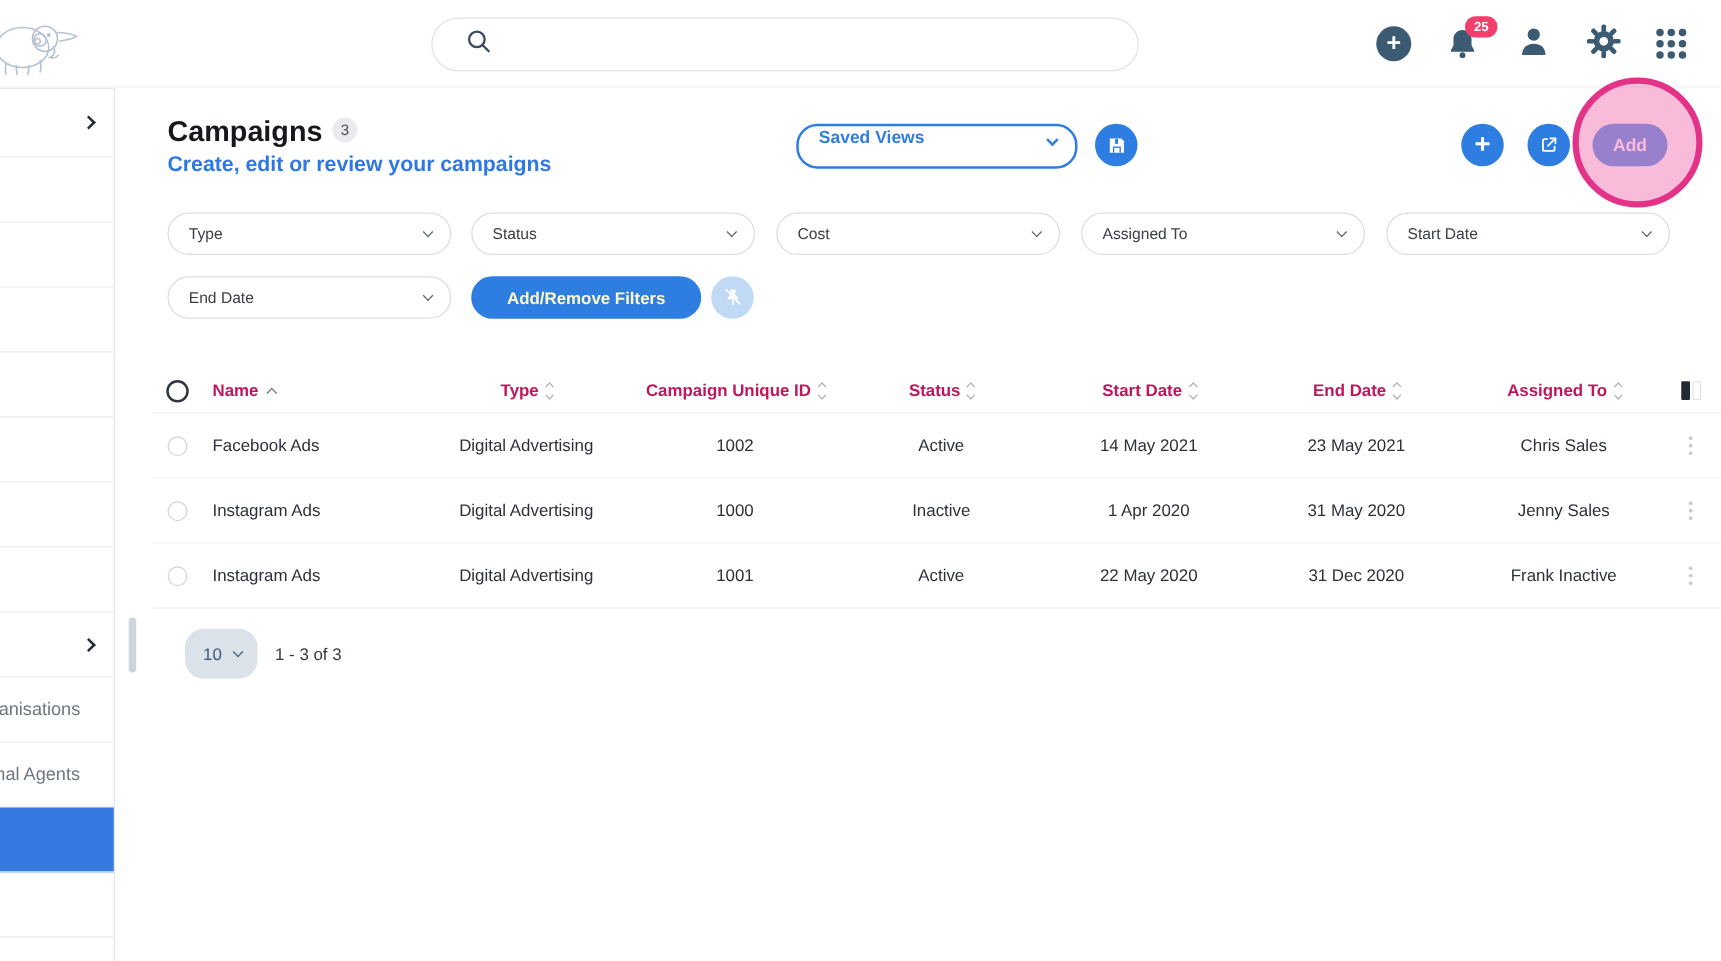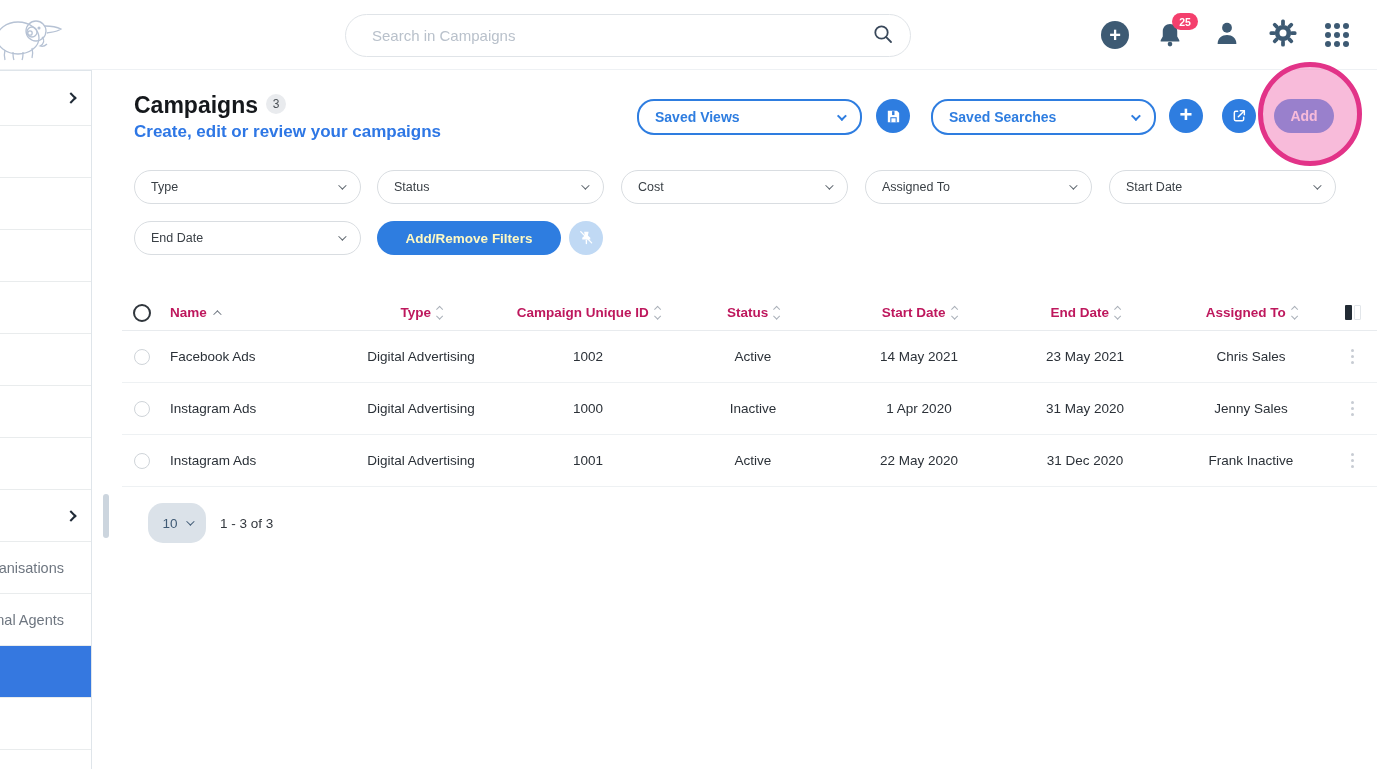--- a/index.html
+++ b/index.html
@@ -45,21 +45,21 @@
   
   .main { position:absolute; left:92px; top:70px; width:1285px; height:699px; }
 
   .page-title { position:absolute; left:42px; top:22px; font-size:23px; font-weight:bold; color:#15181c;
     display:flex; align-items:flex-start; gap:8px; }
   .count-badge { background:#e9ebee; color:#4a4f55; font-size:12px; font-weight:normal; border-radius:10px;
     min-width:20px; height:20px; display:flex; align-items:center; justify-content:center; padding:0 6px; margin-top:2px; }
   .subtitle { position:absolute; left:42px; top:52px; font-size:17px; font-weight:bold; color:#2e77e5; }
 
   .pill-blue { position:absolute; height:34px; border:2px solid #2e7de0; border-radius:17px;
-    display:flex; align-items:center; justify-content:space-between; padding:16px 16px; cursor:pointer; background:#fff; }
+    display:flex; align-items:flex-end; justify-content:space-between; padding:16px 16px; cursor:pointer; background:#fff; }
   .pill-blue span { color:#2e7de0; font-weight:bold; font-size:14px; }
   .chev-blue { width:7px; height:7px; border:solid #2e7de0; border-width:0 2px 2px 0;
     transform:rotate(45deg) translateY(-2px); }
   .sv { left:545px; top:29px; width:225px; }
   .ss { left:839px; top:29px; width:225px; }
   .circle-btn { position:absolute; width:34px; height:34px; border-radius:50%; background:#2e7de0;
     display:flex; align-items:center; justify-content:center; cursor:pointer; color:#fff; }
   .save-btn { left:784px; top:29px; }
   .plus-btn { left:1077px; top:29px; font-size:22px; font-weight:bold; padding-bottom:2px; }
   .ext-btn  { left:1130px; top:29px; }
@@ -124,21 +124,20 @@
       <circle cx="40" cy="27" r="2.2"></circle>
       <path d="M55 20c7 0 12 1 16 3-4 3-9 3-14 4"></path>
       <path d="M52 31c3 3 2 7-2 9 3 1 5 0 7-2"></path>
       <path d="M15 44c-1 4-1 7 0 10M23 46c0 3 0 6 1 8M33 46c0 3 0 6-1 8M42 42c1 4 1 7 0 10"></path>
       <path d="M9 28c-3 2-5 6-3 9"></path>
       <circle cx="49" cy="22" r="0.9" fill="#b6c2d4"></circle>
     </svg>
   </div>
 
   <div class="searchbox">
-    <input type="text" placeholder="Search in Campaigns" style="">
     <span class="mag">
       <svg width="22" height="22" viewBox="0 0 22 22" fill="none" stroke="#39485a" stroke-width="1.8" stroke-linecap="round">
         <circle cx="9.5" cy="9.5" r="6.2"></circle>
           <line x1="14.2" y1="14.2" x2="19" y2="19"></line>
       </svg>
     </span>
   </div>
 
   <div class="tb-actions">
     <div class="plus-circle">+</div>
@@ -226,24 +225,20 @@
     <i class="chev-blue"></i>
   </div>
   <div class="circle-btn save-btn">
     <svg width="17" height="17" viewBox="0 0 24 24">
       <path d="M4 4h13l3 3v13H4z" fill="#fff"></path>
       <rect x="10" y="4.5" width="3.4" height="5.5" fill="#2e7de0"></rect>
       <rect x="7.5" y="13" width="9" height="7" fill="#2e7de0"></rect>
       <rect x="9" y="14.5" width="6" height="5.5" fill="#fff"></rect>
     </svg>
   </div>
-  <div class="pill-blue ss">
-    <span>Saved Searches</span>
-    <i class="chev-blue"></i>
-  </div>
   <div class="circle-btn plus-btn">+</div>
   <div class="circle-btn ext-btn">
     <svg width="16" height="16" viewBox="0 0 24 24" fill="none" stroke="#fff" stroke-width="2.2" stroke-linecap="round" stroke-linejoin="round">
       <path d="M10 5H7a2 2 0 0 0-2 2v10a2 2 0 0 0 2 2h10a2 2 0 0 0 2-2v-3"></path>
       <path d="M14 4h6v6"></path>
         <path d="M20 4l-9 9"></path>
     </svg>
   </div>
   <button class="add-btn">Add</button>
   <div class="highlight-circle"></div>

